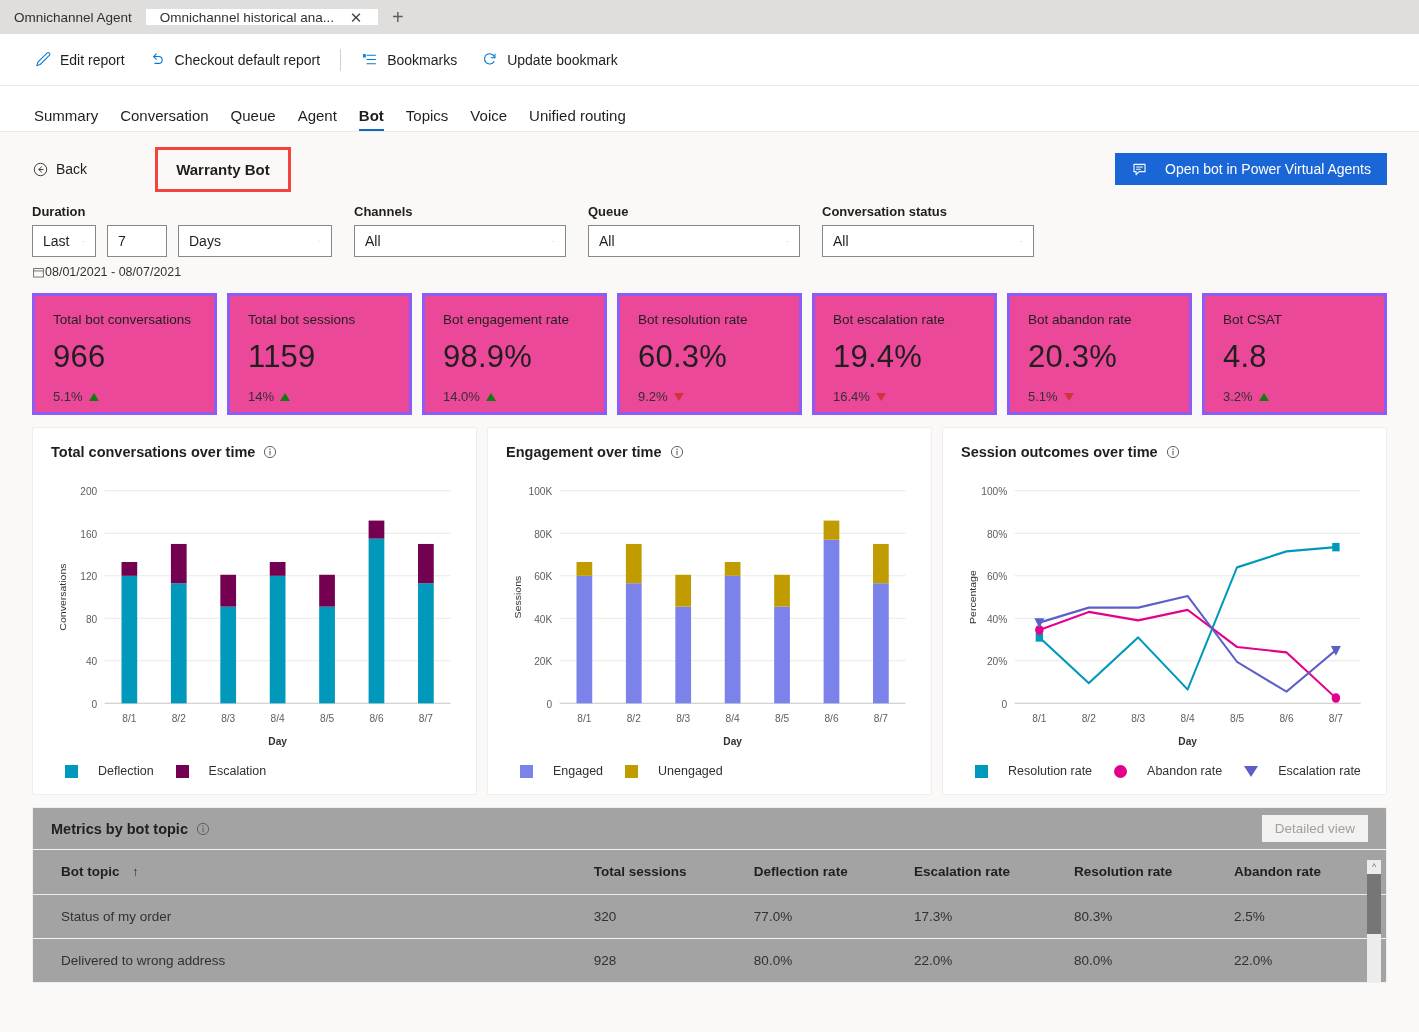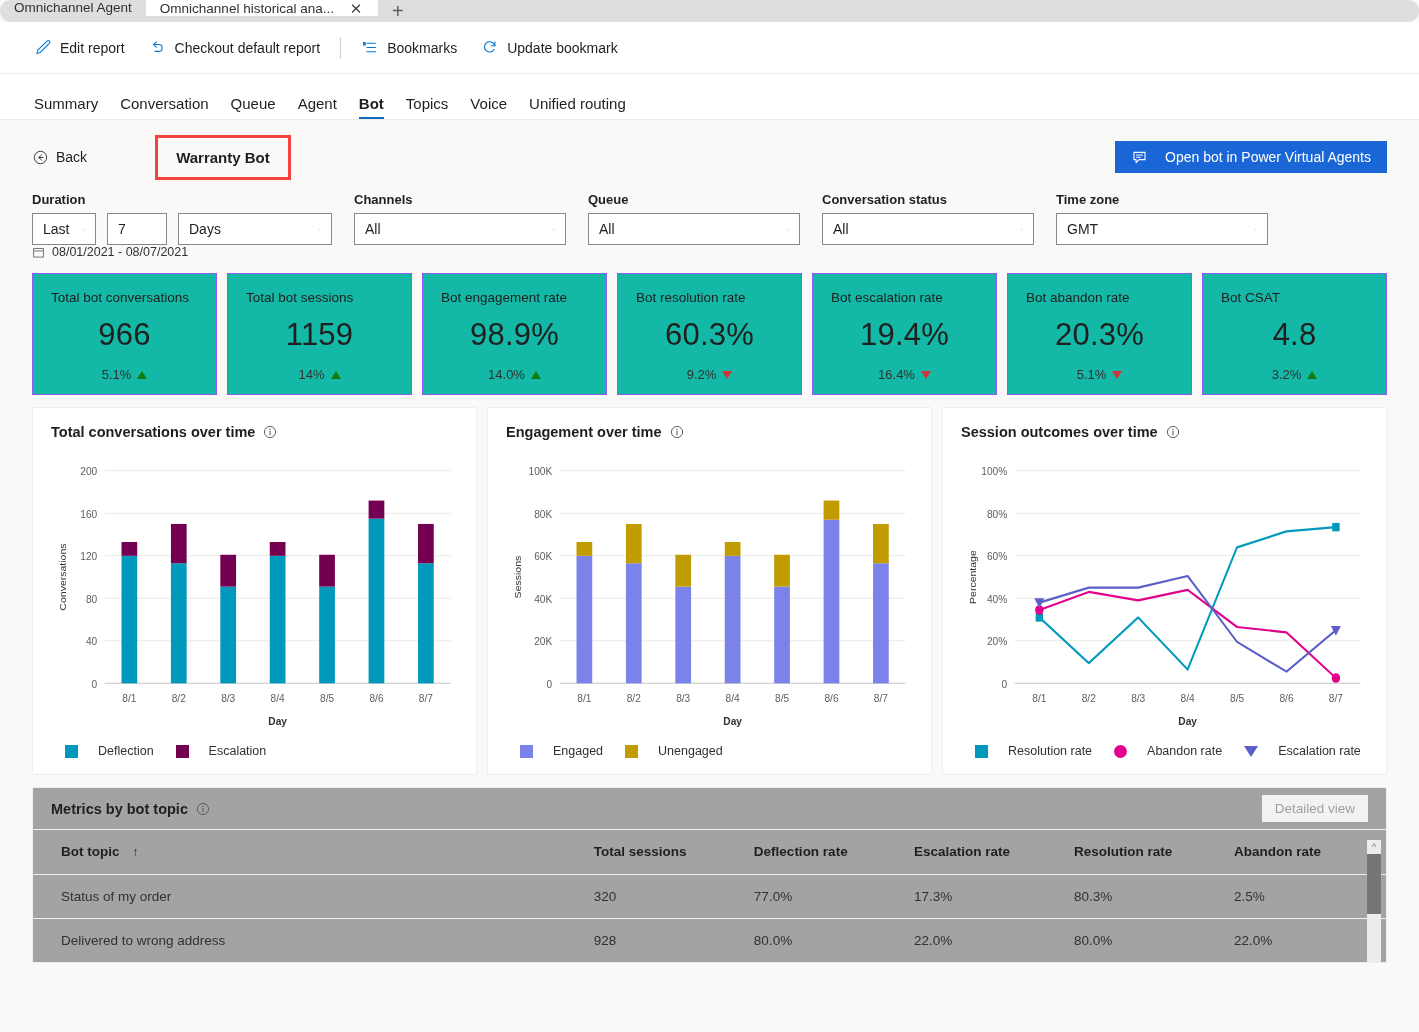--- a/index.html
+++ b/index.html
@@ -6,24 +6,23 @@
   html, body {
     width: 1419px; height: 1032px;
     font-family: "Liberation Sans", sans-serif;
     background: #faf9f8;
     color: #323130;
     overflow: hidden;
   }
 
   
   .tabstrip {
-    height: 22px; background: #dfdedd;
-    display: flex; align-items: flex-start;
+    height: 34px; background: #dfdedd;
+    display: flex; align-items: center;
     position: relative;
-    border-radius: 14px;
   }
   .btab {
     display: flex; align-items: center;
     padding: 0 14px; font-size: 13.5px; color: #323130;
     position: relative; cursor: default;
   }
   .btab.inactive::after {
     content: ""; position: absolute; right: 0; top: 9px; bottom: 9px;
     width: 1px; background: #b9b8b7;
   }
@@ -104,30 +103,30 @@
     height: 32px; border: 1px solid #8a8886; background: #fff;
     display: flex; align-items: center; padding: 0 10px;
     font-size: 14px; color: #201f1e;
   }
   .ctl .chev { margin-left: auto; padding-left: 8px; color: #605e5c; }
   .ctl-last { width: 64px; }
   .ctl-num  { width: 60px; }
   .ctl-unit { width: 154px; }
   .ctl-wide { width: 212px; text-align: right; }
   .daterange {
-    display: flex; align-items: center; gap: 7px;
-    font-size: 12.5px; color: #323130; 
+    display: flex; align-items: center; 
+    font-size: 12.5px; color: #323130; margin-top: 8px;
   }
 
   
   .kpis { display: flex; gap: 10px; margin-top: 14px; }
   .kpi {
-    flex: 1; background: #14b8a6; border: 1px solid #8b5cf6;
+    flex: 1; background: #ec4899; border: 3px solid #8b5cf6;
     height: 122px; padding: 16px 18px 0 18px;
-    display: flex; flex-direction: column; align-items: center;
+    display: flex; flex-direction: column; align-items: flex-start;
   }
   .kpi-title { font-size: 13.5px; color: #201f1e; align-self: flex-start; }
   .kpi-val { font-size: 31px; color: #201f1e; margin-top: 12px; letter-spacing: .2px; }
   .kpi-delta { font-size: 13px; color: #323130; margin-top: 14px; display: flex; align-items: center; gap: 6px; }
   .tri-up   { width: 0; height: 0; border-left: 5.5px solid transparent; border-right: 5.5px solid transparent; border-bottom: 8px solid #107c10; }
   .tri-down { width: 0; height: 0; border-left: 5.5px solid transparent; border-right: 5.5px solid transparent; border-top: 8px solid #d13438; }
 
   
   .charts { display: flex; gap: 10px; margin-top: 12px; }
   .card {
@@ -306,29 +305,20 @@
     <div class="fgroup">
       <div class="flabel">Conversation status</div>
       <div class="ctl ctl-wide">
         <span>All</span>
         <svg class="chev ico" viewBox="0 0 20 20" style="width:11px;height:11px">
             <path d="M4 7l6 6 6-6" fill="none" stroke="#605e5c" stroke-width="1.6"></path>
           </svg>
       </div>
     </div>
 
-    <div class="fgroup">
-      <div class="flabel">Time zone</div>
-      <div class="ctl ctl-wide">
-        <span>GMT</span>
-        <svg class="chev ico" viewBox="0 0 20 20" style="width:11px;height:11px">
-            <path d="M4 7l6 6 6-6" fill="none" stroke="#605e5c" stroke-width="1.6"></path>
-          </svg>
-      </div>
-    </div>
   </div>
 
   <div class="daterange">
     <svg class="ico" style="width:13px;height:13px" viewBox="0 0 20 20">
         <rect x="2.5" y="4" width="15" height="13" fill="none" stroke="#605e5c" stroke-width="1.3"></rect>
         <path d="M2.5 7.6h15" stroke="#605e5c" stroke-width="1.3"></path>
       </svg>
     <span>08/01/2021 - 08/07/2021</span>
   </div>
 

